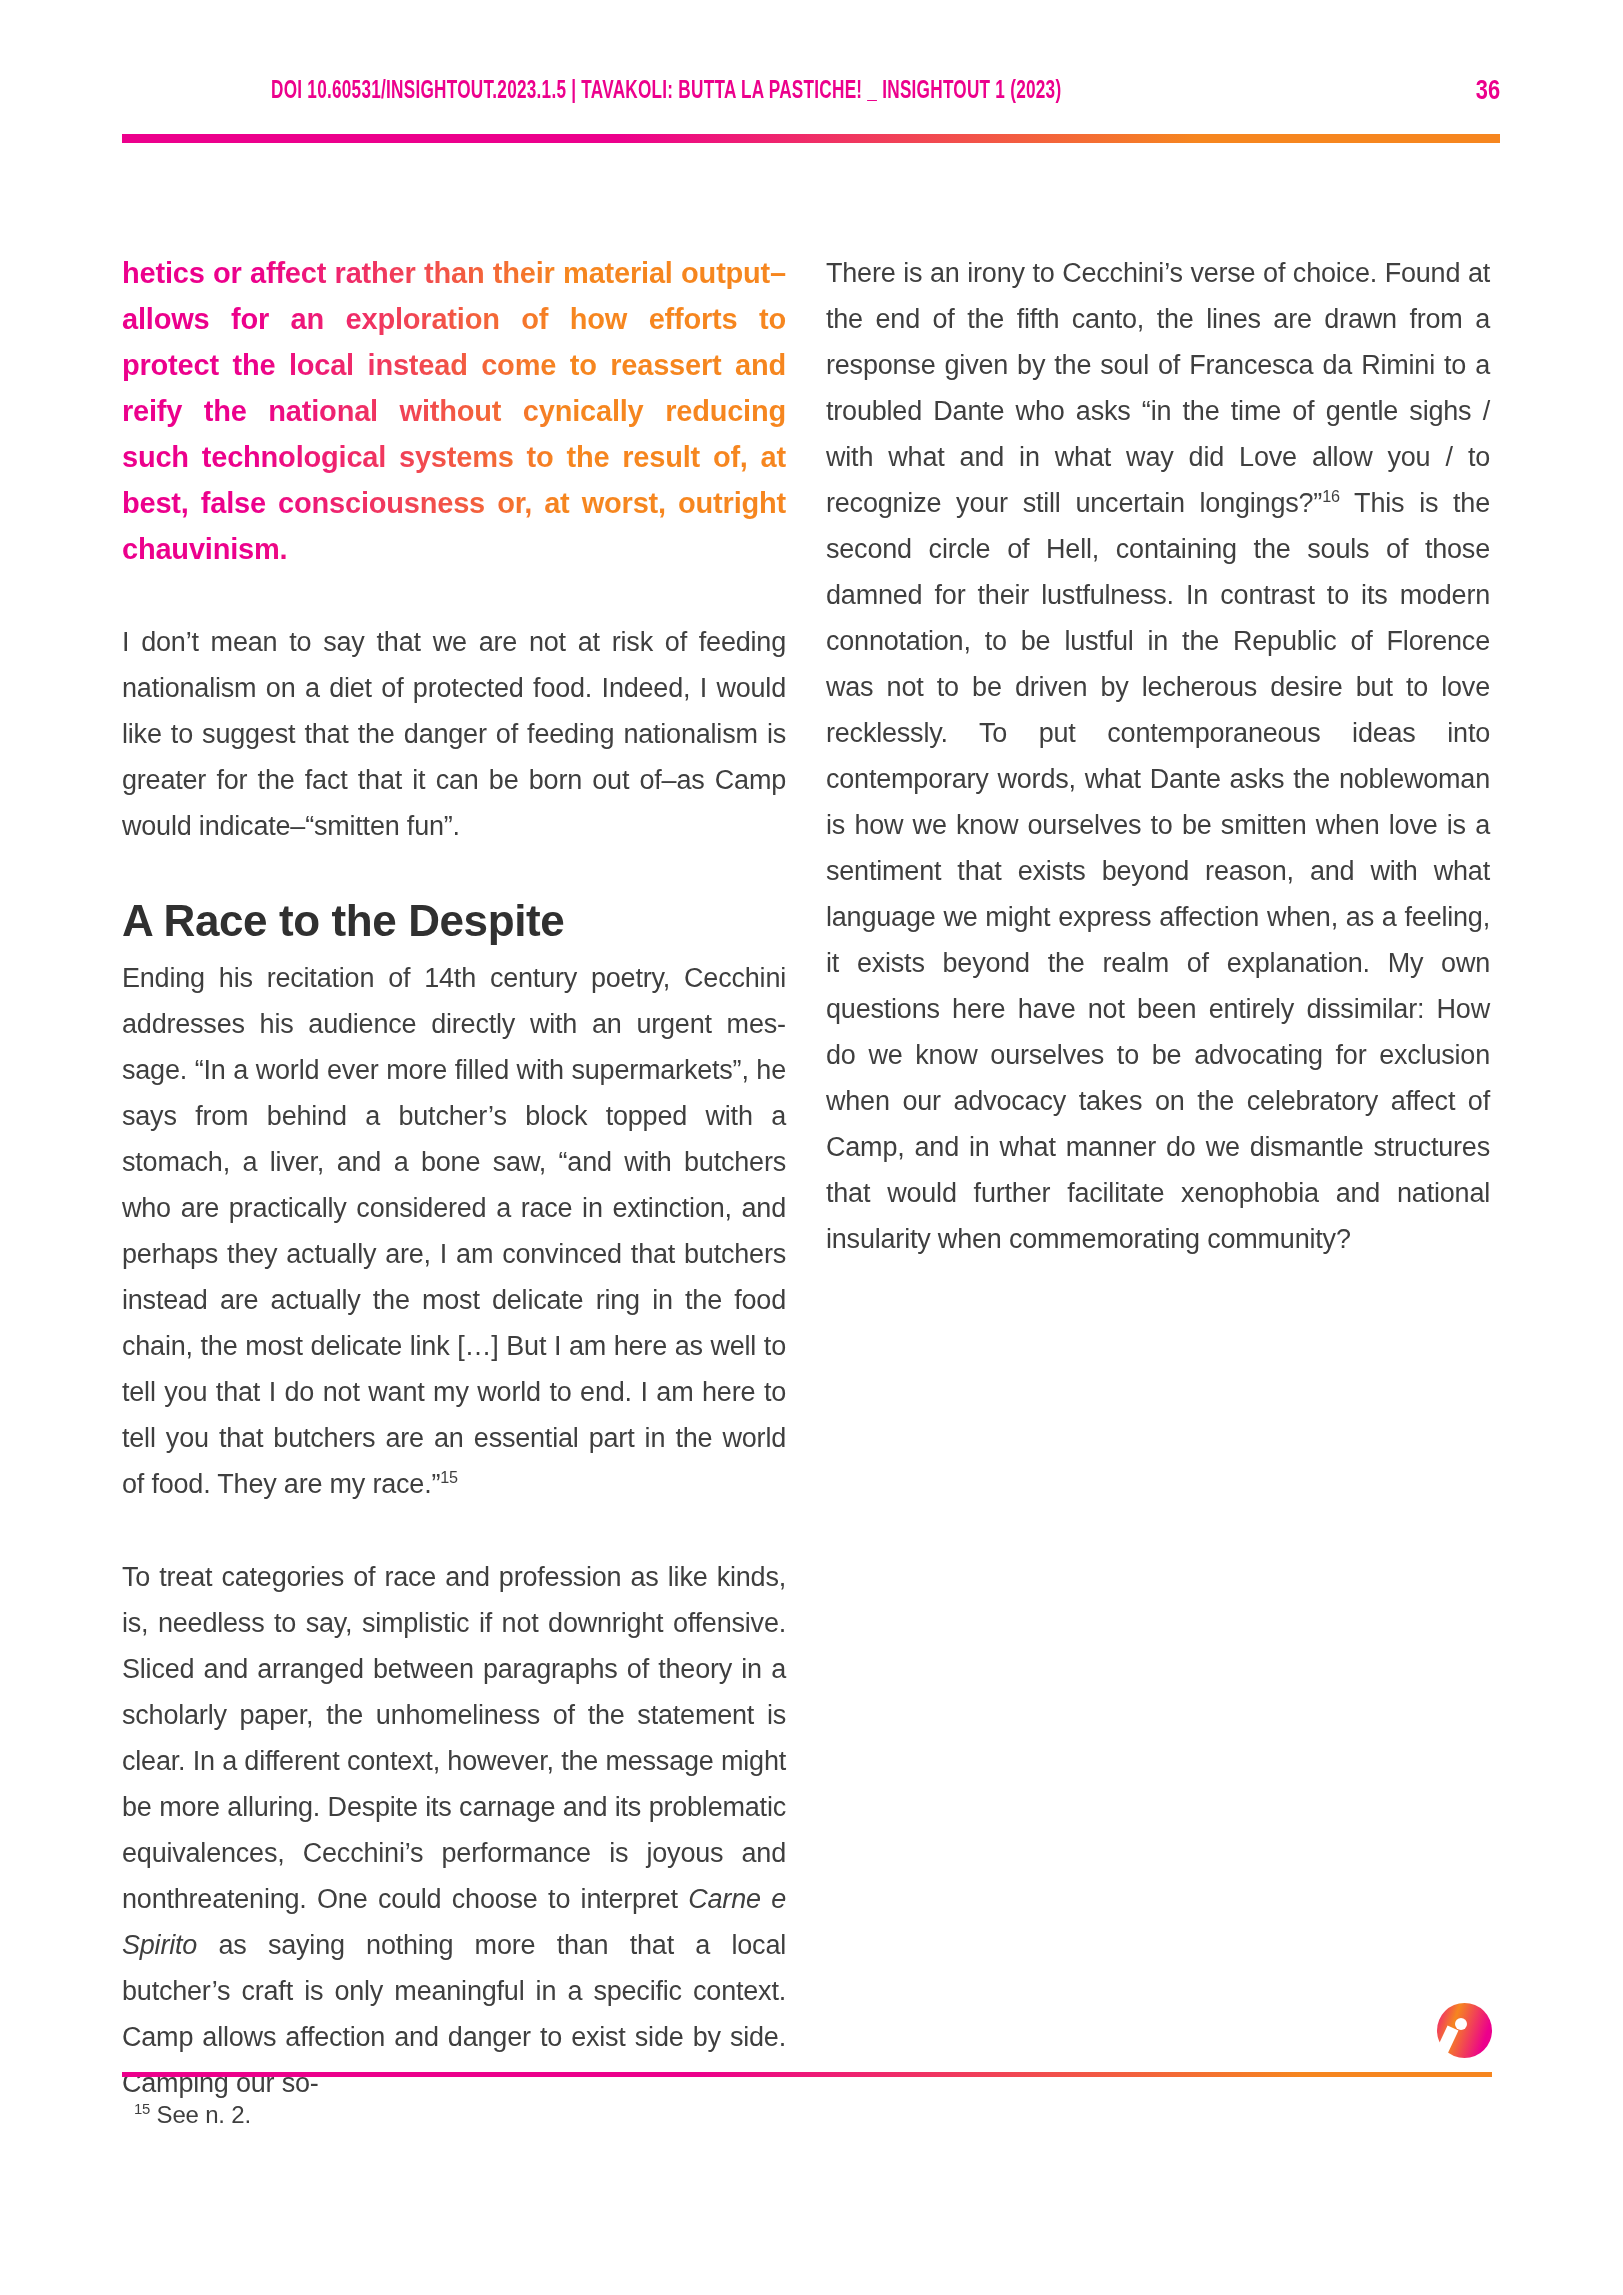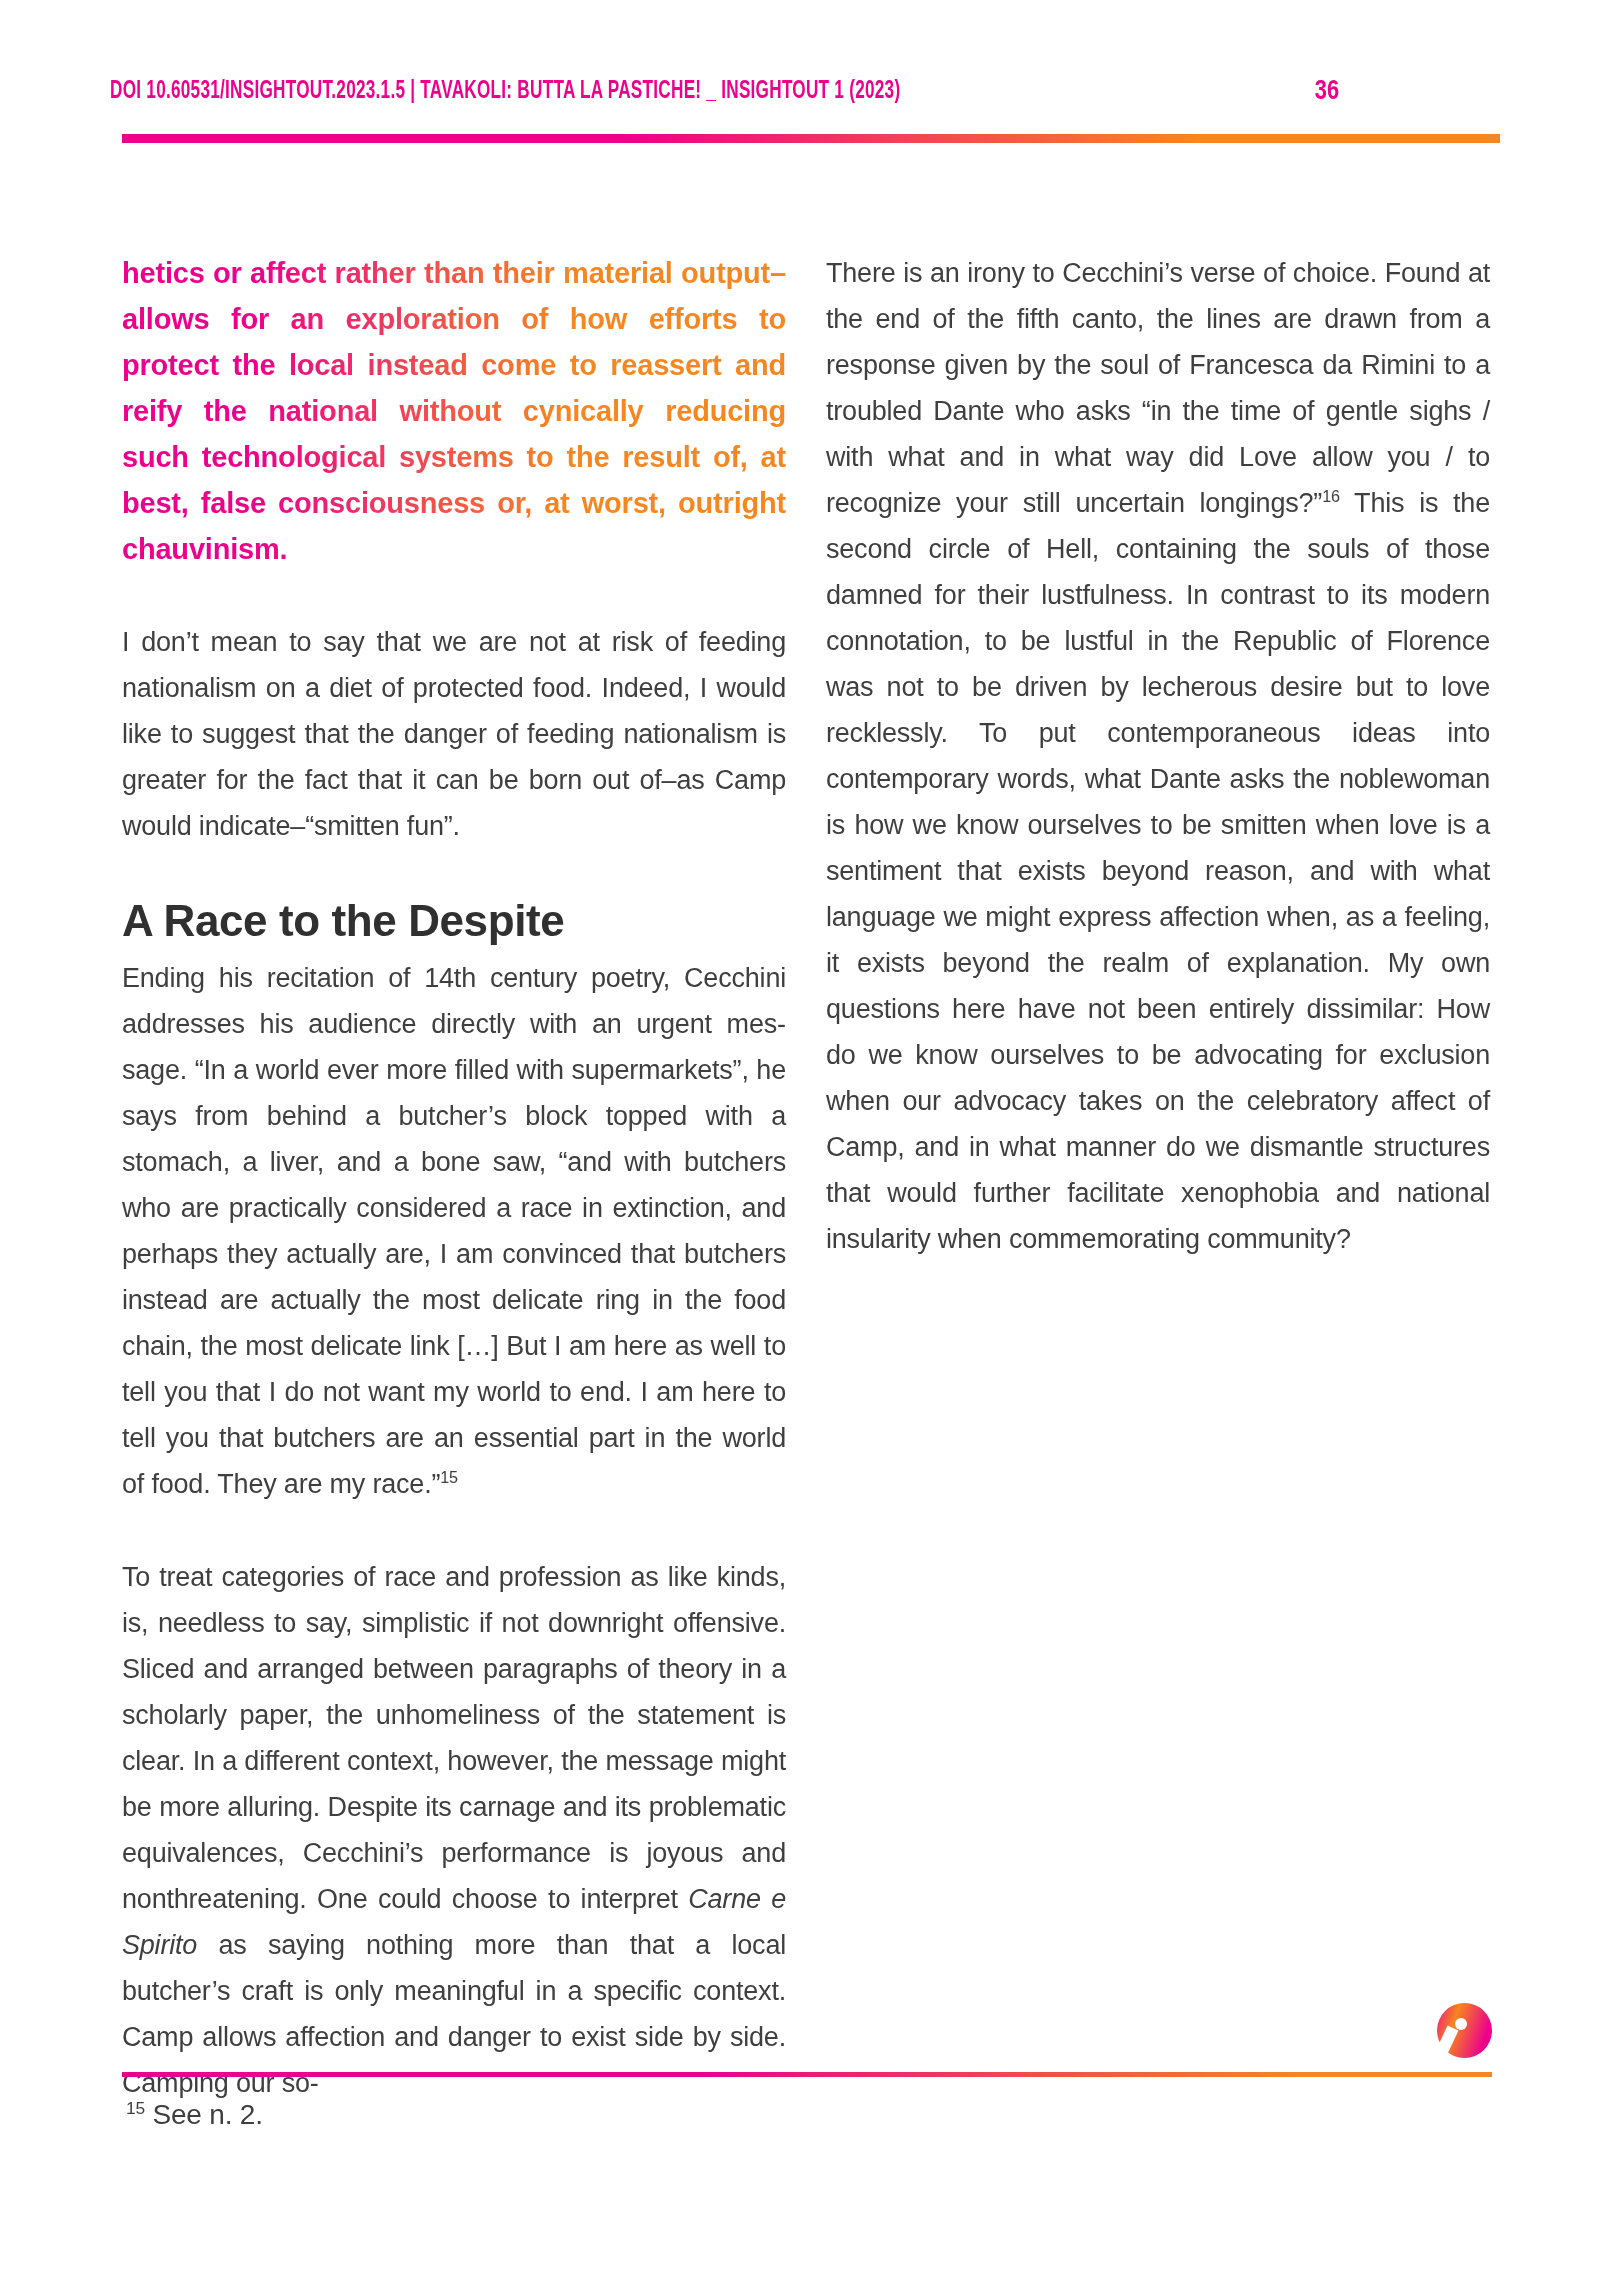--- a/index.html
+++ b/index.html
@@ -5,22 +5,22 @@
   html,body{margin:0;padding:0;background:#ffffff;}
   .page{
     position:relative;
     width:1623px;height:2295px;
     background:#ffffff;
     font-family:"Liberation Sans",sans-serif;
     overflow:hidden;
   }
   
   .header{
-    position:absolute;top:75px;left:110px;right:123px;
-    display:flex;justify-content:flex-start;align-items:flex-start;
+    position:absolute;top:75px;left:122px;right:123px;
+    display:flex;justify-content:flex-end;align-items:flex-start;
     color:var(--magenta);font-weight:700;
   }
   .doi{
     font-size:26px;line-height:29px;white-space:nowrap;
     transform:scaleX(0.66);transform-origin:left center;letter-spacing:0.4px;
   }
   .pagenum{
     font-size:28px;line-height:29px;
     transform:scaleX(0.78);transform-origin:right center;
   }
@@ -52,22 +52,22 @@
     font-size:44px;line-height:49px;font-weight:700;color:var(--heading);
     letter-spacing:-0.4px;margin:23px 0 9.7px 0;
   }
   sup{font-size:0.6em;line-height:0;vertical-align:super;}
   
   .rule-foot{
     position:absolute;top:2072px;left:122px;width:1370px;height:4.9px;
     background:linear-gradient(90deg,var(--magenta) 0%,var(--magenta) 42%,var(--orange) 86%,var(--orange) 100%);
   }
   .footnotes{
-    position:absolute;top:2091px;left:126px;width:812px;
-    font-size:28px;line-height:48px;color:var(--ink);letter-spacing:-0.2px;
+    position:absolute;top:2091px;left:134px;width:812px;
+    font-size:24px;line-height:48px;color:var(--ink);letter-spacing:-0.2px;
   }
   .fn sup{font-size:0.62em;}
   
   .logo{
     position:absolute;top:2003px;left:1437px;width:55px;height:55px;
     border-radius:50%;
     background:linear-gradient(108deg,#ee1480 0%,var(--orange) 32%,var(--magenta) 82%);
   }
   .logo-dot{
     position:absolute;left:18px;top:15.4px;width:12px;height:12px;

